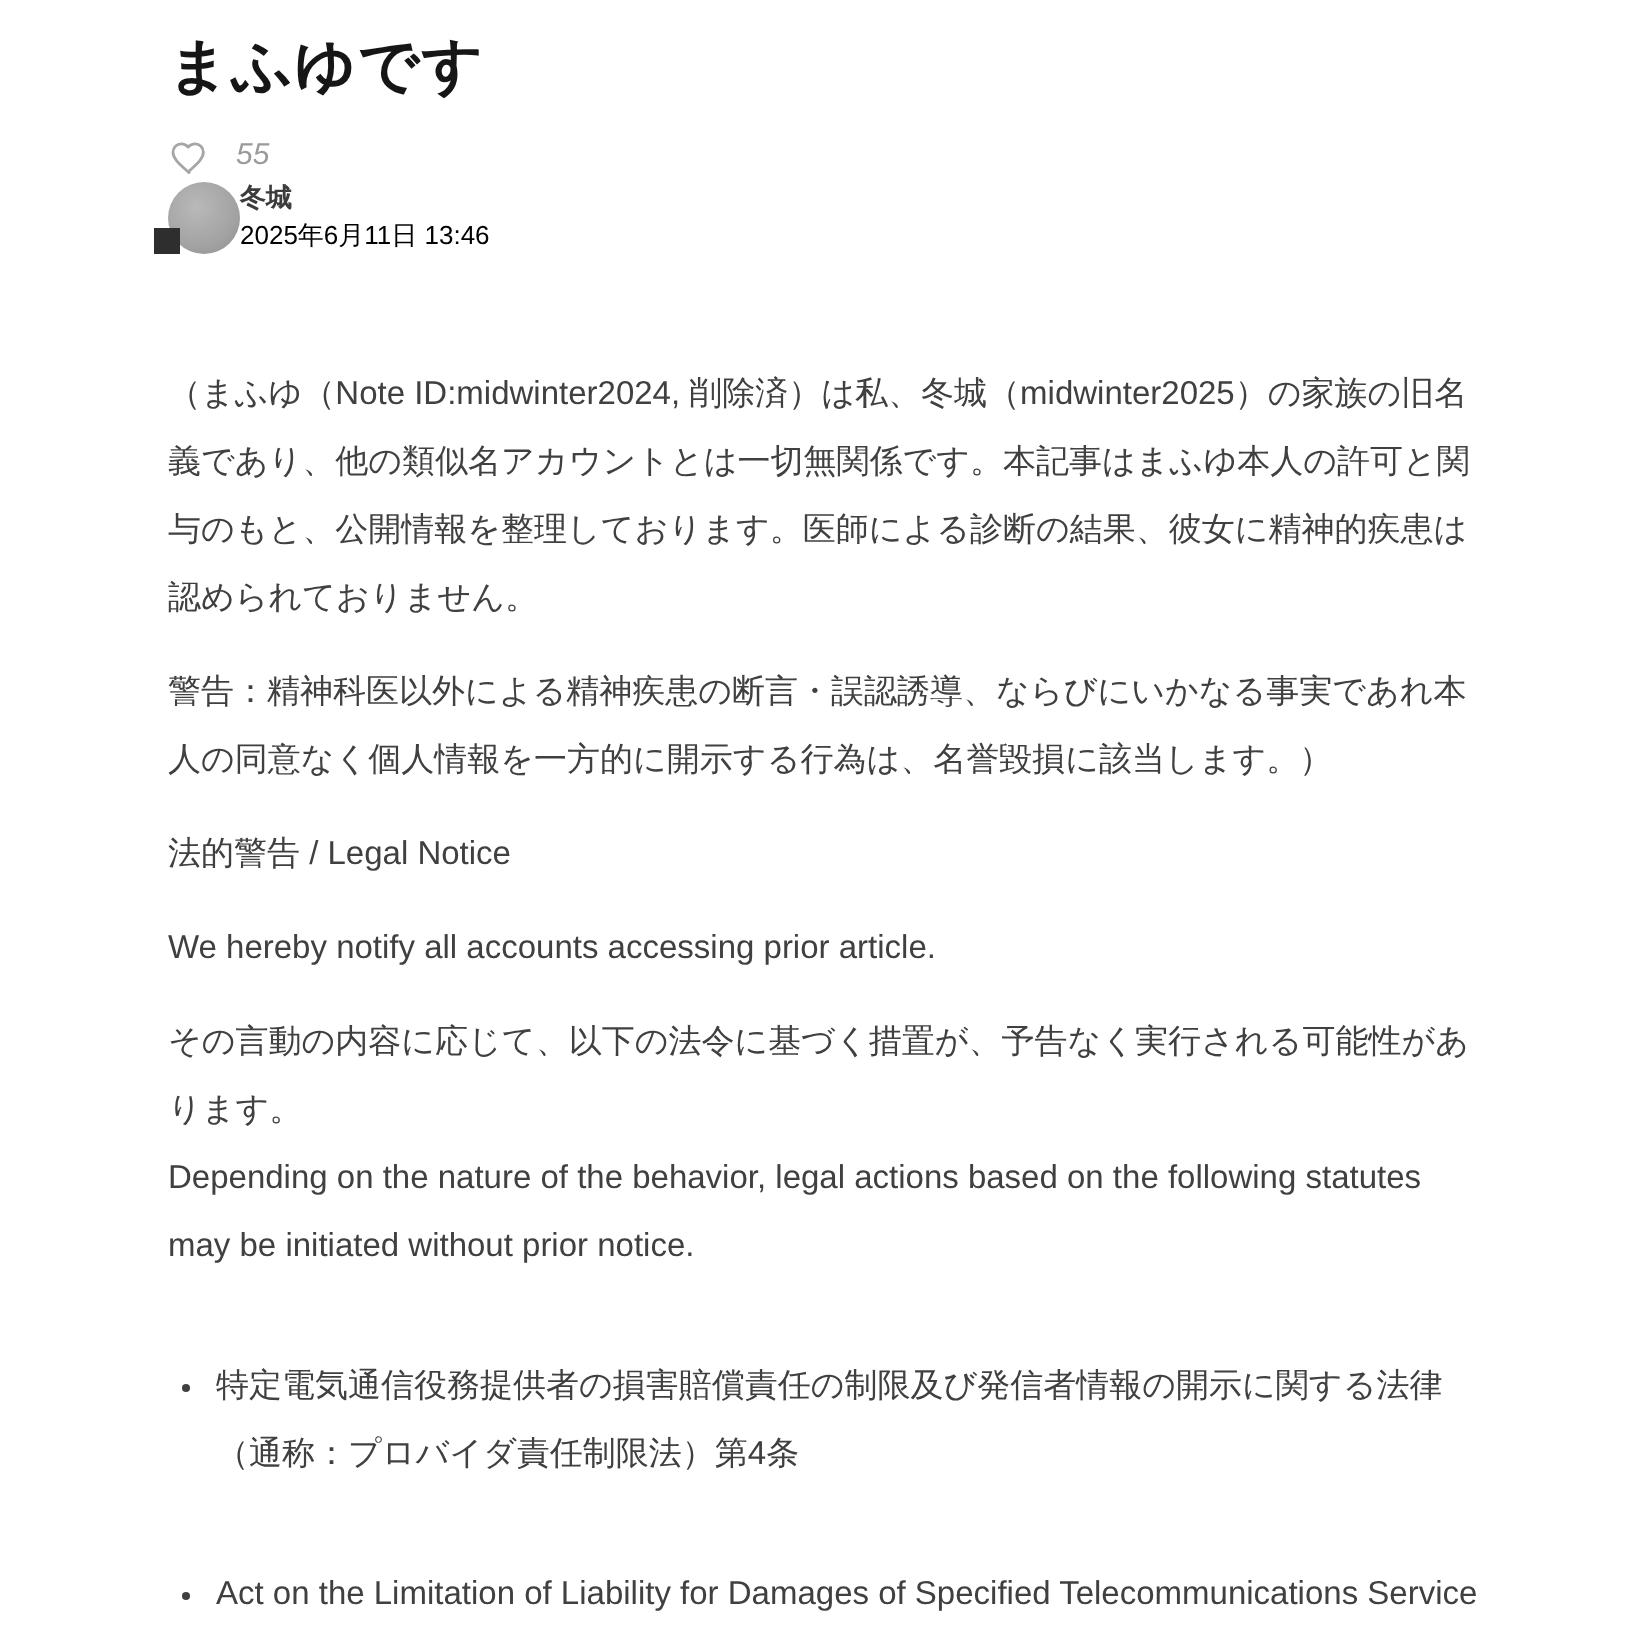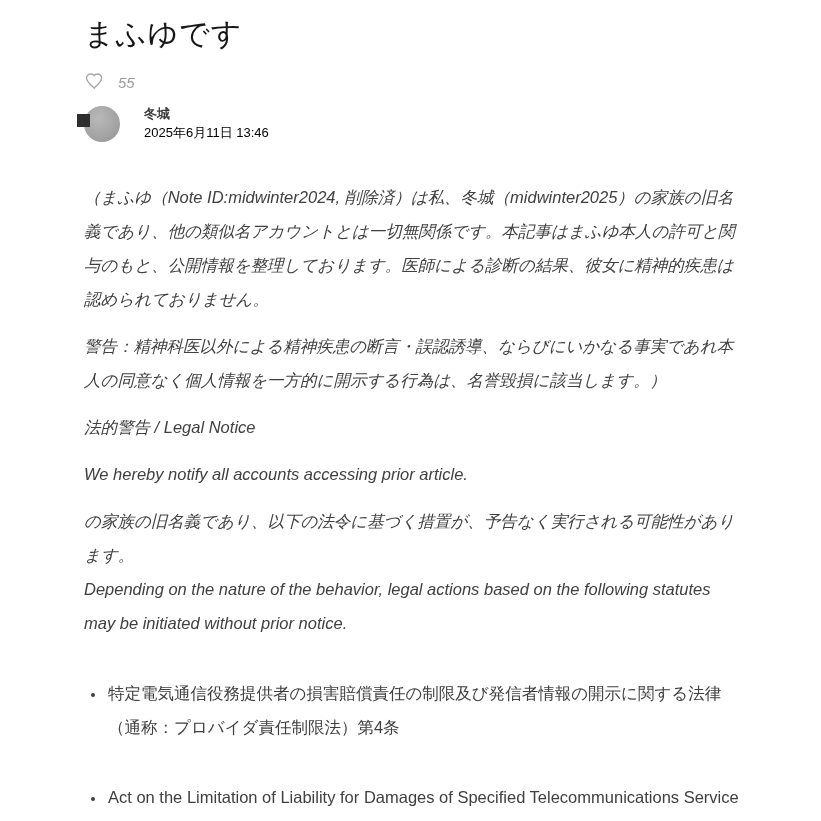--- a/index.html
+++ b/index.html
@@ -12,50 +12,49 @@
     position: relative;
   }
   .content {
     position: absolute;
     left: 84px;
     top: 14px;
     width: 656px;
   }
   h1.title {
     font-size: 30px;
-    font-weight: 400;
+    font-weight: 700;
     color: #161616;
     letter-spacing: 1px;
     line-height: 1.3;
   }
   .like-row {
     margin-top: 16px;
     display: flex;
-    align-items: flex-end;
+    align-items: flex-start;
     gap: 13px;
     height: 22px;
     font-style: italic;
   }
   .like-button {
     background: none;
     border: none;
     padding: 0;
     cursor: pointer;
     display: flex;
     align-items: center;
   }
   .like-count {
     font-size: 15px;
     color: #9b9b9b;
   }
   .author-row {
-    margin-top: 15px;
     display: flex;
     align-items: center;
-    gap: 24px;
+    gap: 0;
   }
   .avatar {
     width: 36px;
     height: 36px;
     border-radius: 50%;
     background: radial-gradient(circle at 40% 35%, #b9b9b9 0%, #a3a3a3 60%, #8f8f8f 100%);
     flex: 0 0 auto;
   }
   .author-meta { display: flex; flex-direction: column; }
   .author-name {
@@ -78,21 +77,21 @@
     width: 13px;
     height: 13px;
     background: #2e2e2e;
   }
   .article-body {
     margin-top: 30px;
     font-size: 16.5px;
     line-height: 34px;
     color: #404040;
   }
-  .article-body p { margin: 0 0 13px 0; font-style: italic; }
+  .article-body p { margin: 0 0 13px 0; }
   .article-body .line { display: block; }
   ul.statute-list {
     margin: 0;
     padding-left: 22px;
     list-style: disc outside;
   }
   ul.statute-list li {
     margin-bottom: 10px;
     padding-left: 2px;
     margin-top: 36px;
@@ -136,21 +135,21 @@
 
   <p>警告：精神科医以外による精神疾患の断言・誤認誘導、ならびにいかなる事実であれ本人の同意なく個人情報を一方的に開示する行為は、名誉毀損に該当します。）</p>
 
   <p>法的警告 / Legal Notice</p>
 
   <p>
     <span class="line">We hereby notify all accounts accessing prior article.</span>
   </p>
 
   <p>
-    <span class="line">の家族の旧名義であり、以下の法令に基づく措置が、予告なく実行される可能性があります。</span>
+    <span class="line">その言動の内容に応じて、以下の法令に基づく措置が、予告なく実行される可能性があります。</span>
     <span class="line">Depending on the nature of the behavior, legal actions based on the following statutes may be initiated without prior notice.</span>
   </p>
 
   <ul class="statute-list">
     <li>特定電気通信役務提供者の損害賠償責任の制限及び発信者情報の開示に関する法律（通称：プロバイダ責任制限法）第4条</li>
     <li>Act on the Limitation of Liability for Damages of Specified Telecommunications Service Providers (Japan), Article 4: Disclosure of Sender Information</li>
   </ul>
 
 </div>
 

